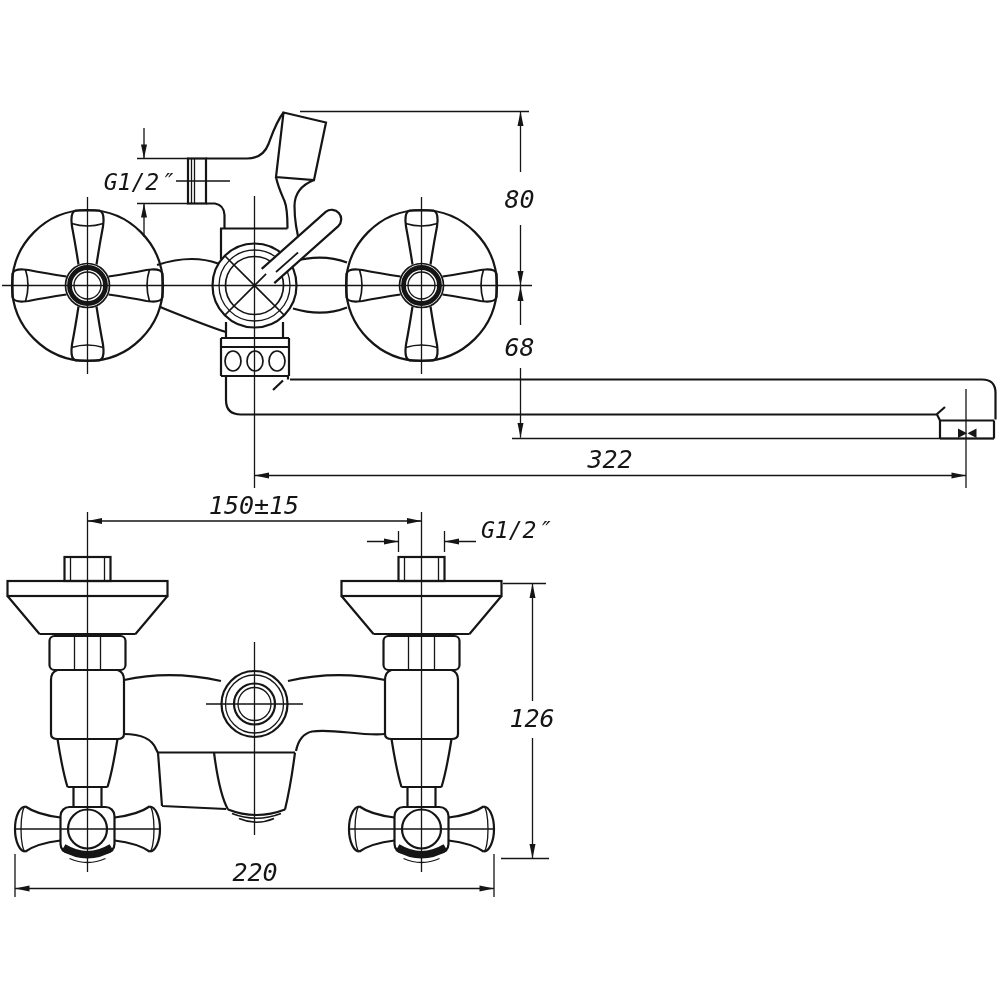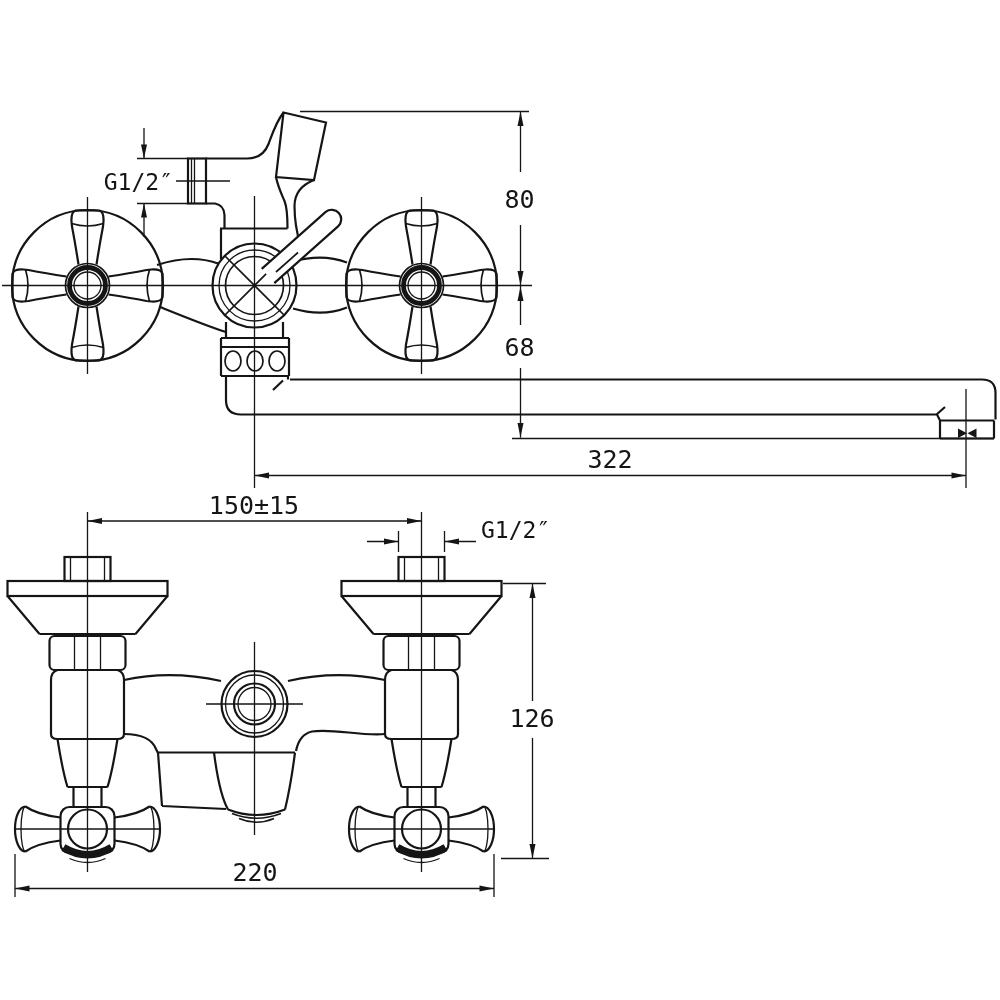--- a/index.html
+++ b/index.html
@@ -1,16 +1,16 @@
 <!DOCTYPE html>
 <html><head>
 <meta charset="utf-8">
 <style>
   html,body{margin:0;padding:0;background:#fff;}
-  .stage{width:1000px;height:1000px;position:relative;background:#fff;}
+  .stage{width:1000px;height:1000px;position:relative;background:#fff;font-style:italic;}
   svg{display:block;}
   path,circle,rect,ellipse,line{stroke:#151515;fill:none;}
   .o2{stroke-width:2.2;}
   .o15{stroke-width:1.7;}
   .o12{stroke-width:1.3;}
   .oth{stroke-width:4.8;}
   .cl,.dim{stroke-width:1.3;}
   .arr{fill:#151515;stroke:none;}
   text{fill:#151515;font-family:"DejaVu Sans Mono",monospace;stroke:none;}
   .t25{font-size:25px;}

